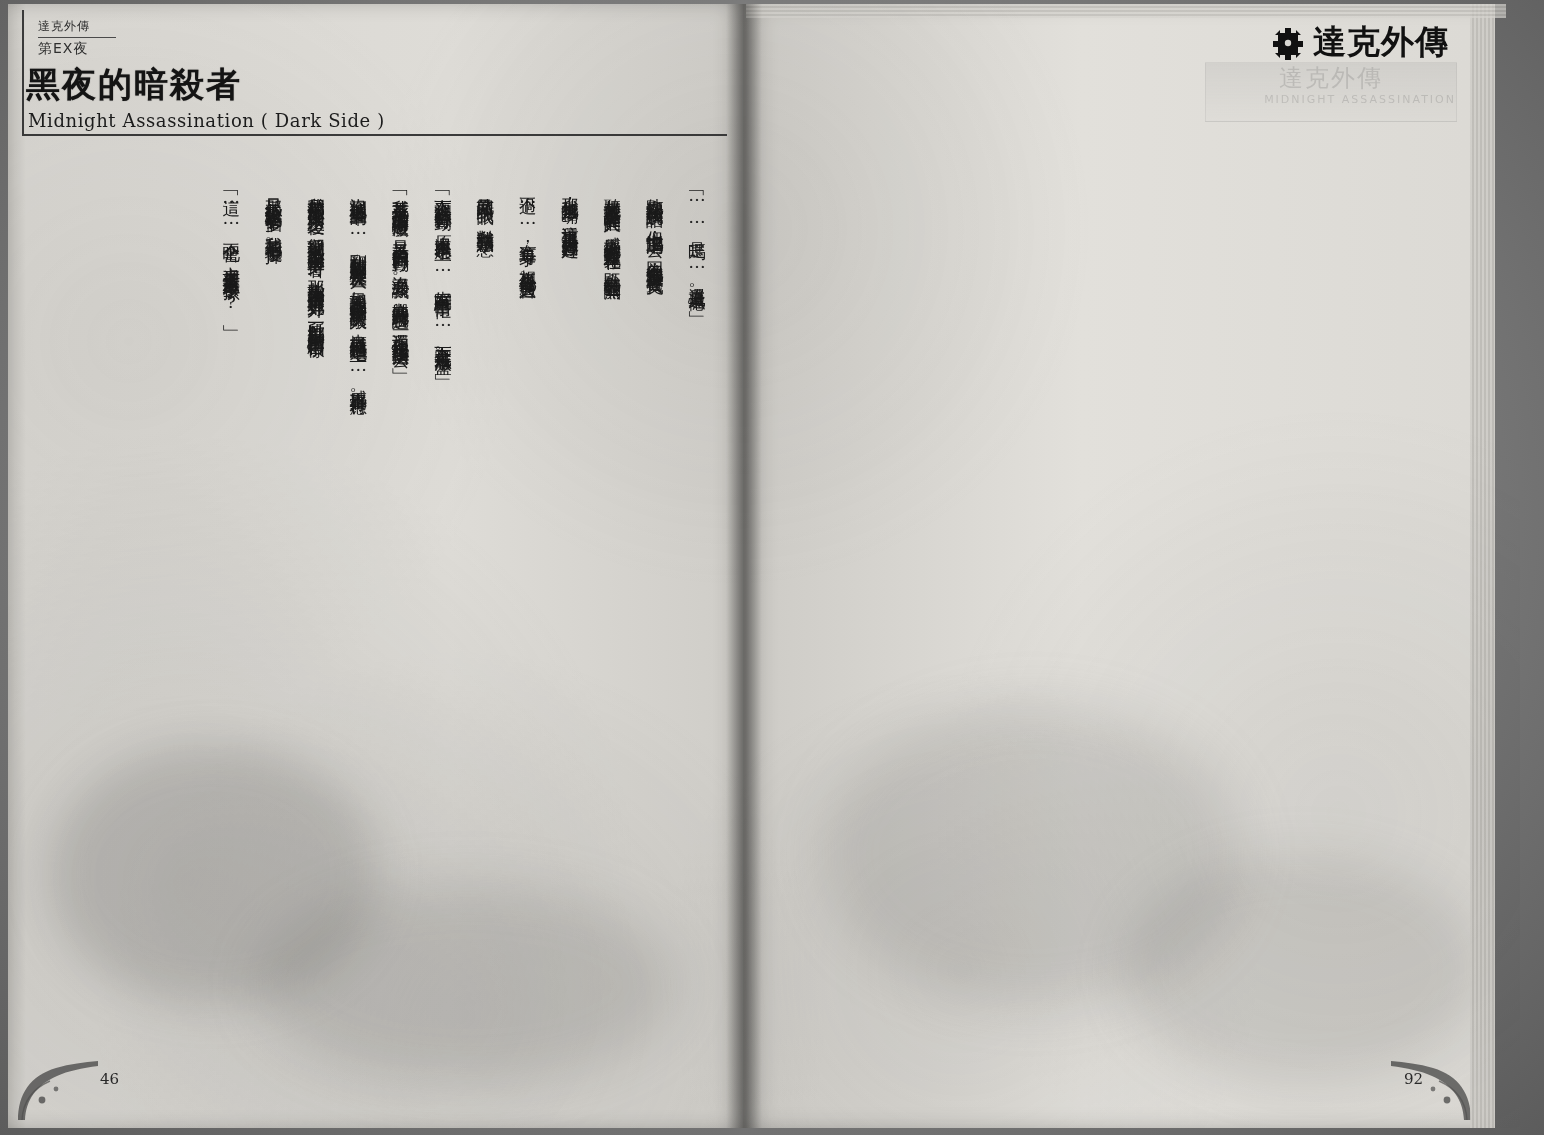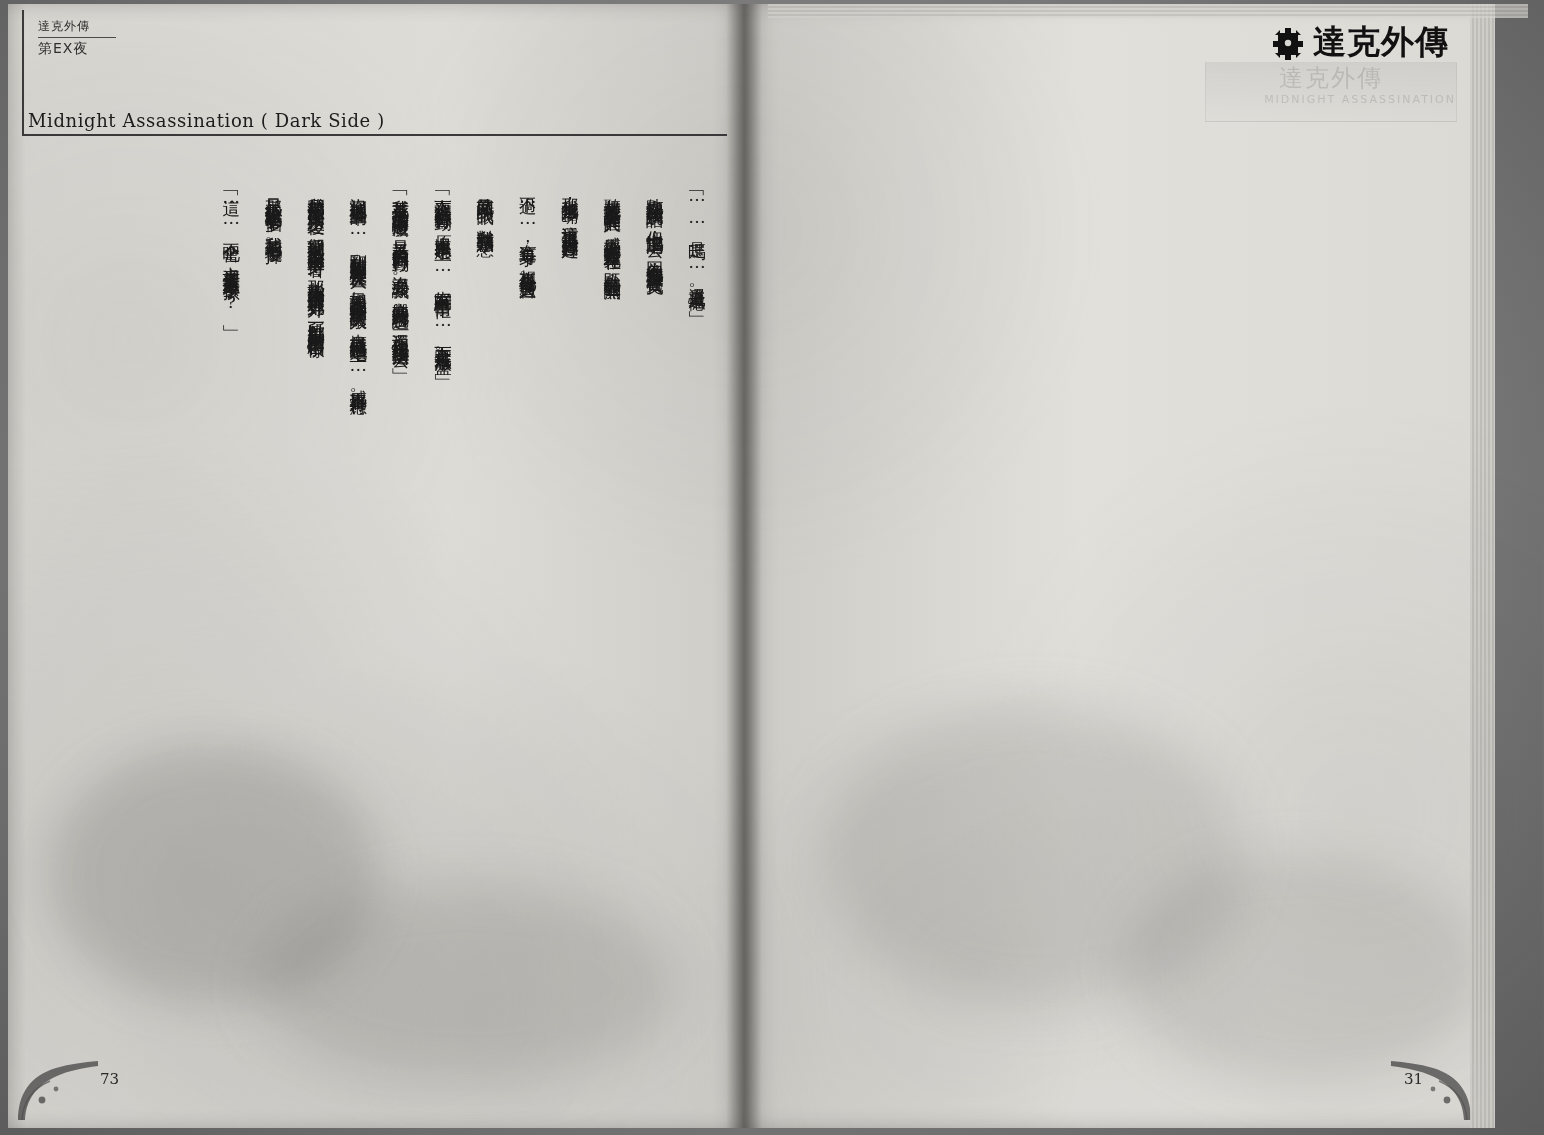--- a/index.html
+++ b/index.html
@@ -27,21 +27,20 @@
       radial-gradient(ellipse at 50% 45%, #9a9a9a 0%, #7d7d7d 55%, #5c5c5c 100%);
   }
 
   
   .spread {
     position: absolute;
     left: 8px;
     top: 4px;
     width: 1512px;
     height: 1124px;
-    padding-left: 22px;
   }
 
   .leaf {
     position: absolute;
     top: 0;
     height: 100%;
     background: #d9d7d2;
     overflow: hidden;
   }
 
@@ -288,41 +287,42 @@
   <div class="spread">
 
     <div class="leaf leaf-left">
 
       <div class="series-head">
         <div class="series-line1">達克外傳</div>
         <div class="series-rule"></div>
         <div class="series-line2">第EX夜</div>
       </div>
 
+      <div class="chapter-title">黑夜的暗殺者</div>
       <div class="chapter-title-en">Midnight Assassination ( Dark Side )</div>
 
       <div class="head-rule"></div>
       <div class="head-rule-v"></div>
 
       <div class="body-text body-left">
         <p>「……是嗎……還真是遺憾。」</p>
         <p>他顯然沒相信我說的話，但他也沒追問下去，因為他很清楚我不會老實交代。</p>
         <p>聽起來他應該不是裏世界裡的人，感覺上他不知道有吸血鬼存在。既然和裏世界無關，</p>
         <p>那我也無須多嘴，這種事還是越少人知道越好。</p>
         <p>不過……有這等身手，想必也不是什麼普通人。</p>
         <p>他又回頭瞄了我一眼，對我稍微點頭示意：</p>
         <p>「在下沒料到強盜會分頭行動，原本還以為趕不上了……幸好有閣下出手幫忙……在下實在是感激不盡。」</p>
         <p>「我並不是為了接受誰的道謝而這麼做，只是為了自己的原因而行動，沒必要謝我。與其浪費時間說這些，還不如趕快把這些小孩送回去。」</p>
         <p>沒想到他還挺直率的……和剛才殺氣騰騰的模樣反差甚大。如果說我最不希望碰到什麼樣的敵人，大概就是他這種類型吧……感覺真不好應付。</p>
         <p>我們帶那兩個小孩回到大路上之後，卻發現到更多的小孩在那台卡車旁待著。那些小孩因為被帶到了這種荒郊野外，所以都是一副不知所措的害怕樣子。</p>
         <p>只是那些小孩人數起碼有十多個，我和他看了都傻掉了。</p>
         <p>「這……不會吧？卡車裡居然還有這麼多小孩子!?」</p>
       </div>
 
-      <div class="page-num page-num-left">73</div>
+      <div class="page-num page-num-left">46</div>
 
       <svg class="corner corner-left" viewBox="0 0 84 66">
         <path d="M2 64 C2 38 14 20 40 12 C54 8 68 6 82 5 L82 10 C66 12 52 15 41 20 C20 29 10 44 9 64 Z" fill="#3a3a3a" opacity="0.8"></path>
         <path d="M6 64 C7 44 18 32 34 25" stroke="#3a3a3a" stroke-width="1.4" fill="none" opacity="0.7"></path>
         <circle cx="26" cy="44" r="3.4" fill="#3a3a3a" opacity="0.8"></circle>
         <circle cx="40" cy="33" r="2.4" fill="#3a3a3a" opacity="0.7"></circle>
       </svg>
 
       <div class="smudge" style="left:40px;top:740px;width:330px;height:260px;background:rgba(120,120,120,0.22);filter:blur(22px);"></div>
       <div class="smudge" style="left:250px;top:880px;width:420px;height:200px;background:rgba(120,120,120,0.18);filter:blur(26px);"></div>
@@ -338,21 +338,21 @@
       <div class="logo-wrap">
         <span class="logo-cross">
           <svg viewBox="0 0 34 34" width="34" height="34">
             <path d="M14 2 h6 v5 h5 v-3 l5 5 h-3 v6 h5 v6 h-5 v6 h3 l-5 5 v-3 h-5 v5 h-6 v-5 h-5 v3 l-5 -5 h3 v-6 h-5 v-6 h5 v-6 h-3 l5 -5 v3 h5 z" fill="#111"></path>
             <circle cx="17" cy="17" r="3.2" fill="#d9d7d2"></circle>
           </svg>
         </span>
         <span class="logo-text">達克外傳</span>
       </div>
 
-      <div class="page-num page-num-right">31</div>
+      <div class="page-num page-num-right">92</div>
 
       <svg class="corner corner-right" viewBox="0 0 84 66">
         <path d="M82 64 C82 38 70 20 44 12 C30 8 16 6 2 5 L2 10 C18 12 32 15 43 20 C64 29 74 44 75 64 Z" fill="#3a3a3a" opacity="0.8"></path>
         <path d="M78 64 C77 44 66 32 50 25" stroke="#3a3a3a" stroke-width="1.4" fill="none" opacity="0.7"></path>
         <circle cx="58" cy="44" r="3.4" fill="#3a3a3a" opacity="0.8"></circle>
         <circle cx="44" cy="33" r="2.4" fill="#3a3a3a" opacity="0.7"></circle>
       </svg>
 
       <div class="smudge" style="left:80px;top:700px;width:420px;height:300px;background:rgba(125,125,125,0.18);filter:blur(26px);"></div>
       <div class="smudge" style="left:380px;top:850px;width:360px;height:230px;background:rgba(120,120,120,0.16);filter:blur(24px);"></div>

